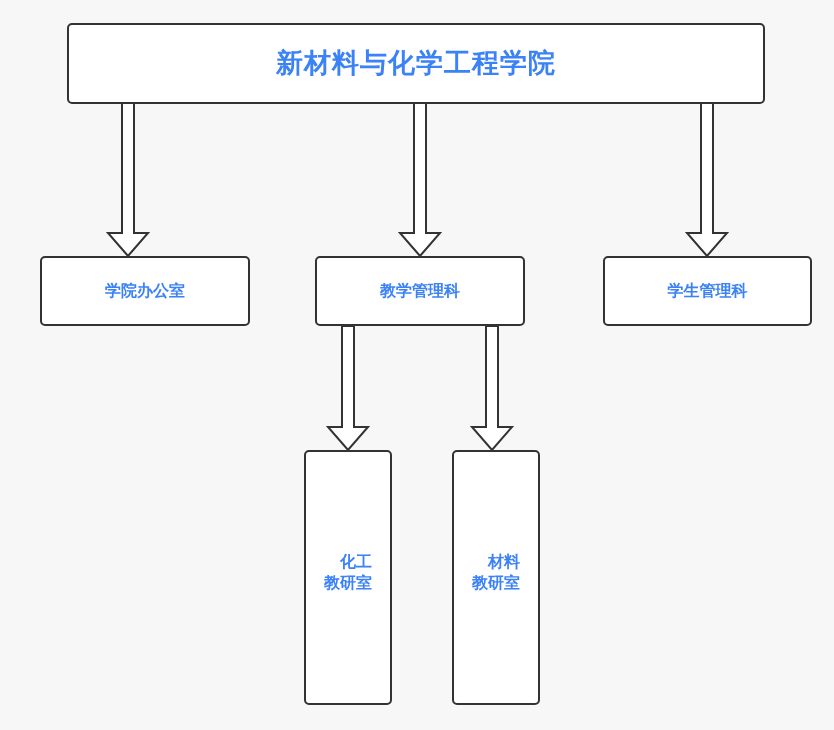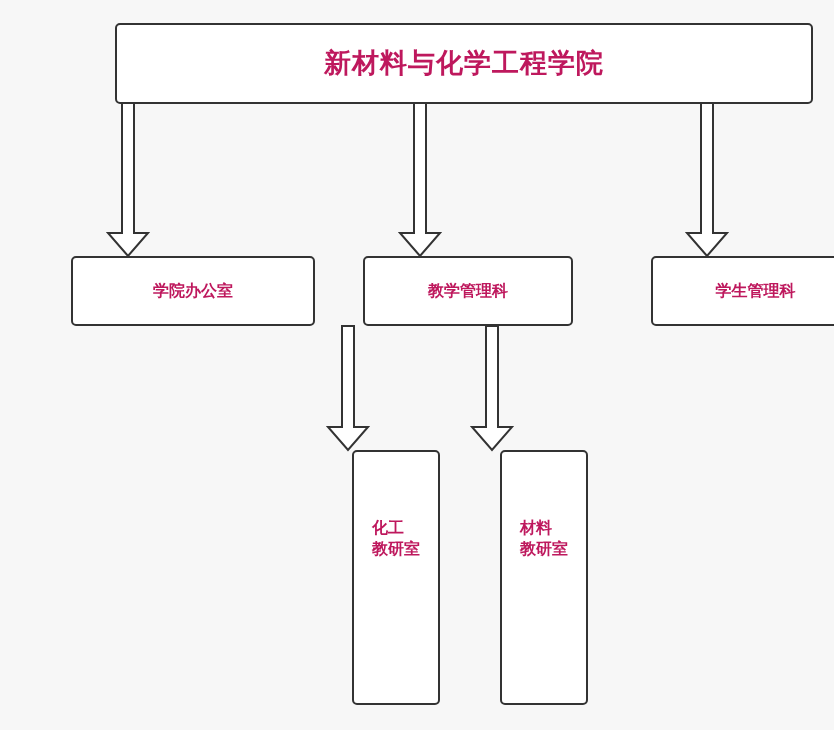--- a/index.html
+++ b/index.html
@@ -28,53 +28,52 @@
   }
   .node {
     position: absolute;
     box-sizing: border-box;
     background: #ffffff;
     border: 2px solid #333333;
     border-radius: 5px;
     display: flex;
     align-items: center;
     justify-content: center;
-    text-align: left;
-    color: #be185d;
+    text-align: right;
+    color: #3b82f6;
     line-height: 1.32;
     white-space: pre-line;
-    margin-left: 48px;
   }
   .node-root {
     left: 67px;
     top: 23px;
     width: 698px;
     height: 81px;
     font-size: 27px;
     font-weight: bold;
     letter-spacing: 1px;
   }
   .node-dept {
     top: 256px;
     height: 70px;
     font-size: 16px;
     font-weight: bold;
   }
-  .node-office      { left: 23px;  width: 244px; }
+  .node-office      { left: 40px;  width: 210px; }
   .node-teaching    { left: 315px; width: 210px; }
   .node-student     { left: 603px; width: 209px; }
 
   .node-lab {
     top: 450px;
     height: 255px;
     width: 88px;
     font-size: 16px;
     font-weight: bold;
     align-items: flex-start;
-    padding-top: 65px;
+    padding-top: 99px;
   }
   .node-lab-chem { left: 304px; }
   .node-lab-mat  { left: 452px; }
 </style>
 </head>
 <body>
 
 <div id="chart-root">
 
   <svg id="connector-layer" viewBox="0 0 834 730" width="834" height="730">

